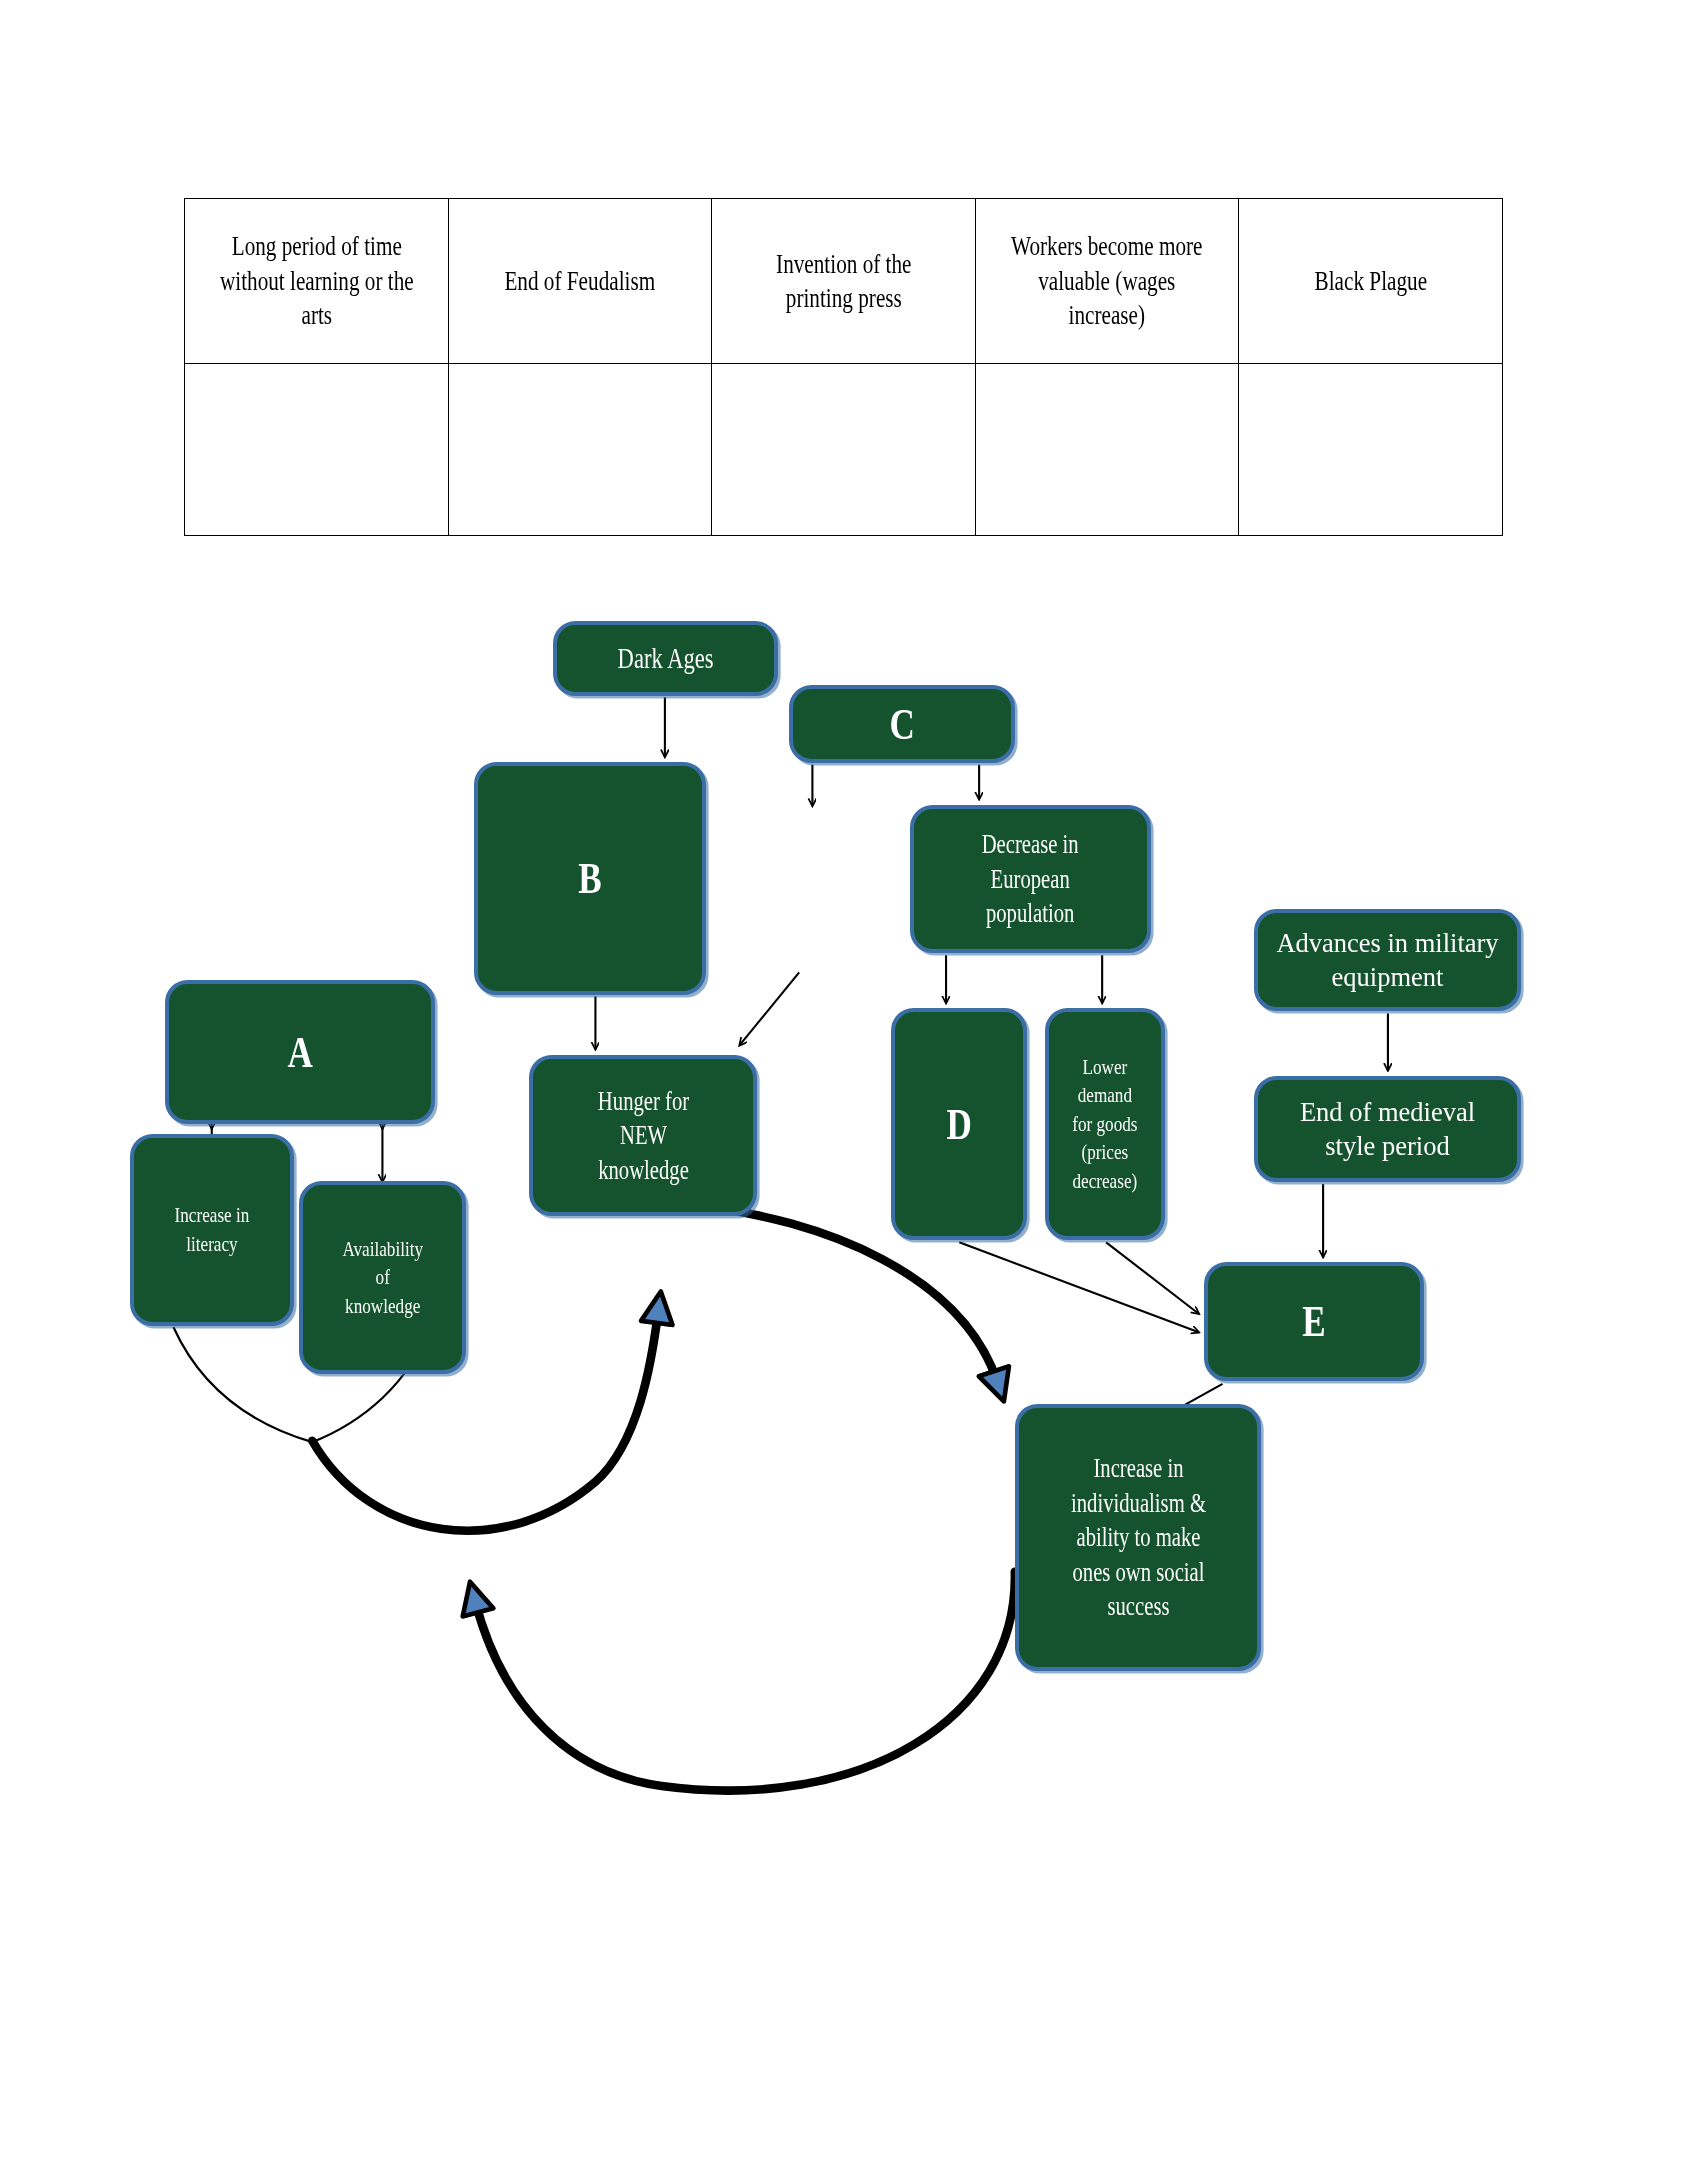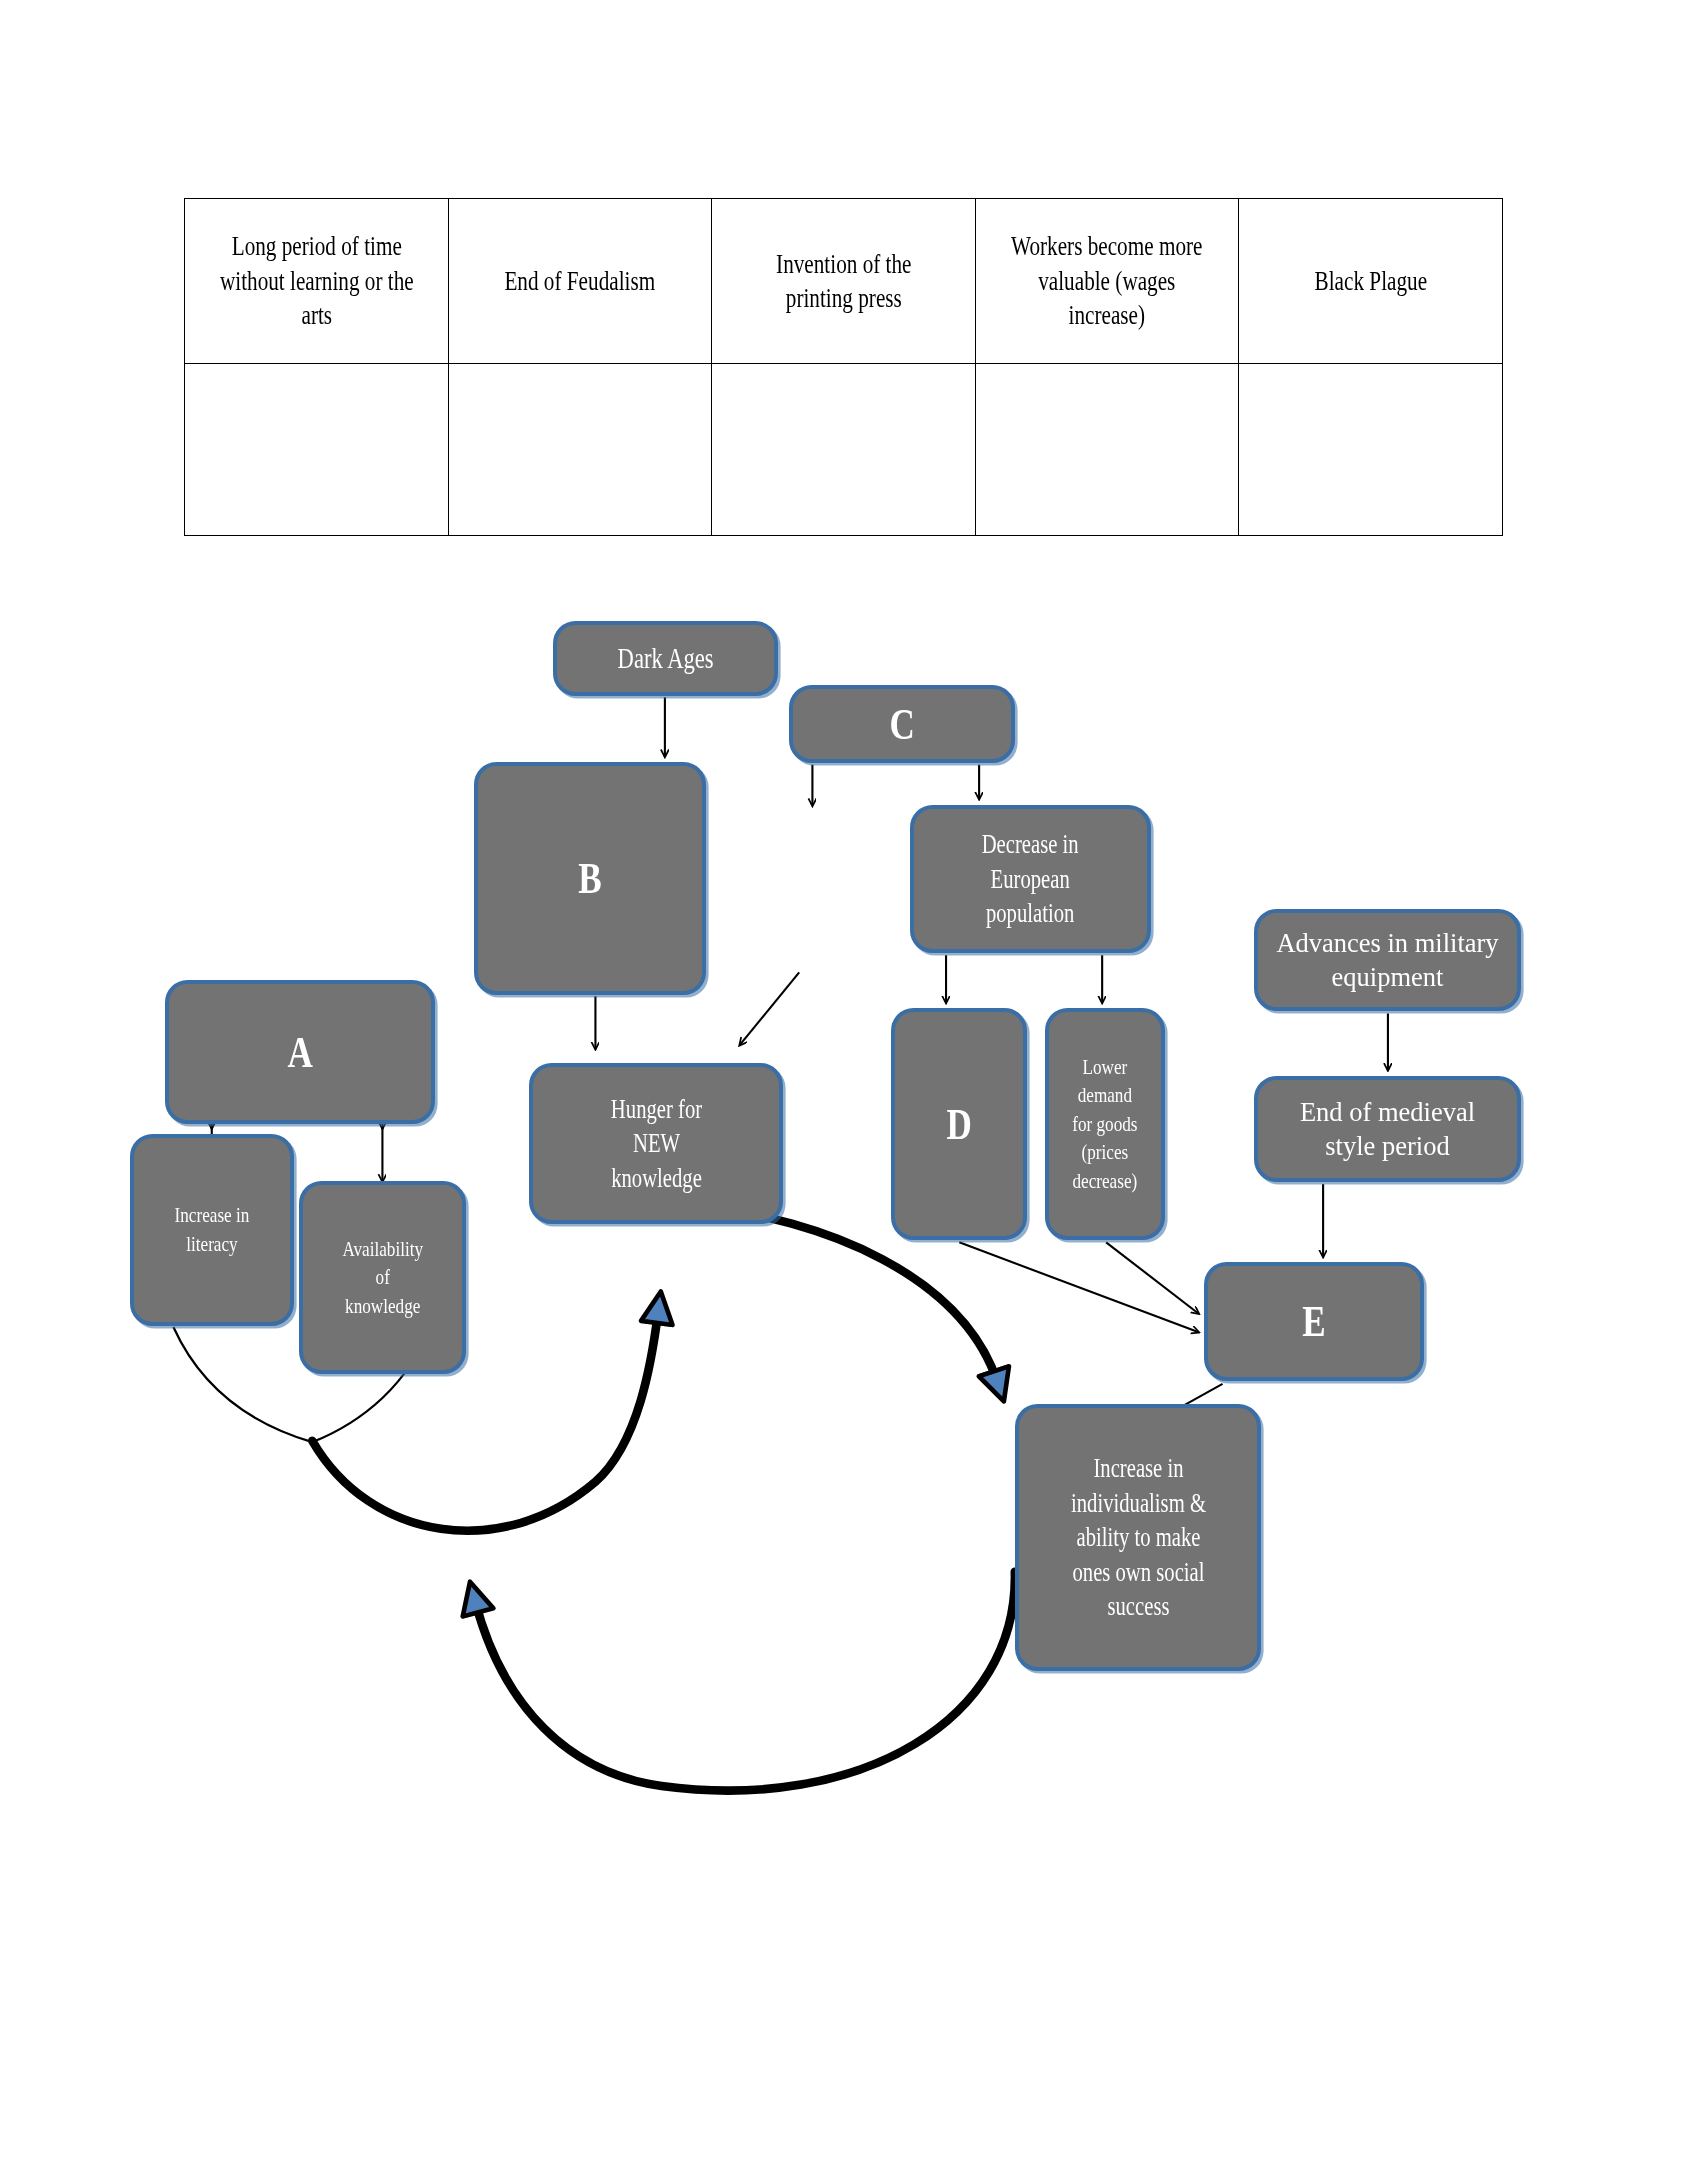--- a/index.html
+++ b/index.html
@@ -53,21 +53,21 @@
     top: 0;
     width: 1687px;
     height: 2183px;
     pointer-events: none;
   }
 
   
   .node {
     position: absolute;
     box-sizing: border-box;
-    background: #737373;
+    background: #14532d;
     border: 4.6px solid #3a6ea5;
     border-radius: 22.5px;
     color: #ffffff;
     display: flex;
     align-items: center;
     justify-content: center;
     text-align: center;
     font-family: "Liberation Serif", "DejaVu Serif", serif;
     line-height: 1.30;
     box-shadow: 2.6px 2.6px 0 rgba(58,110,165,0.55);
@@ -84,21 +84,21 @@
   .t-sm   { font-size: 22px; }
   .t-md   { font-size: 26.5px; }
   .t-lg   { font-size: 29px; }
 
   
   #node-dark-ages   { left: 553px;  top: 621px;  width: 225px; height: 75px; }
   #node-b           { left: 474px;  top: 762px; width: 232px; height: 233px; }
   #node-c           { left: 789px; top: 685px; width: 226px; height: 78px; }
   #node-loss-faith  { left: 756px; top: 811px; width: 110px; height: 159px; }
   #node-decrease-pop{ left: 910px; top: 805px; width: 241px; height: 148px; }
-  #node-hunger      { left: 529px;  top: 1055px; width: 254px; height: 161px; margin-top: 8px; }
+  #node-hunger      { left: 529px;  top: 1055px; width: 228px; height: 161px; }
   #node-a           { left: 165px;  top: 980px; width: 270px; height: 144px; }
   #node-literacy    { left: 130px;  top: 1134px; width: 164px; height: 192px; }
   #node-availability{ left: 299px;  top: 1133px; width: 167px; height: 193px; margin-top: 48px; }
   #node-d           { left: 891px; top: 1008px; width: 136px; height: 232px; }
   #node-lower-demand{ left: 1045px; top: 1008px; width: 120px; height: 232px; }
   #node-military    { left: 1254px; top: 909px; width: 267px; height: 102px; }
   #node-warfare     { left: 1254px; top: 1076px; width: 267px; height: 106px; }
   #node-e           { left: 1204px; top: 1262px; width: 220px; height: 119px; }
   #node-individual  { left: 1015px; top: 1404px; width: 246px; height: 267px; }
 </style>

